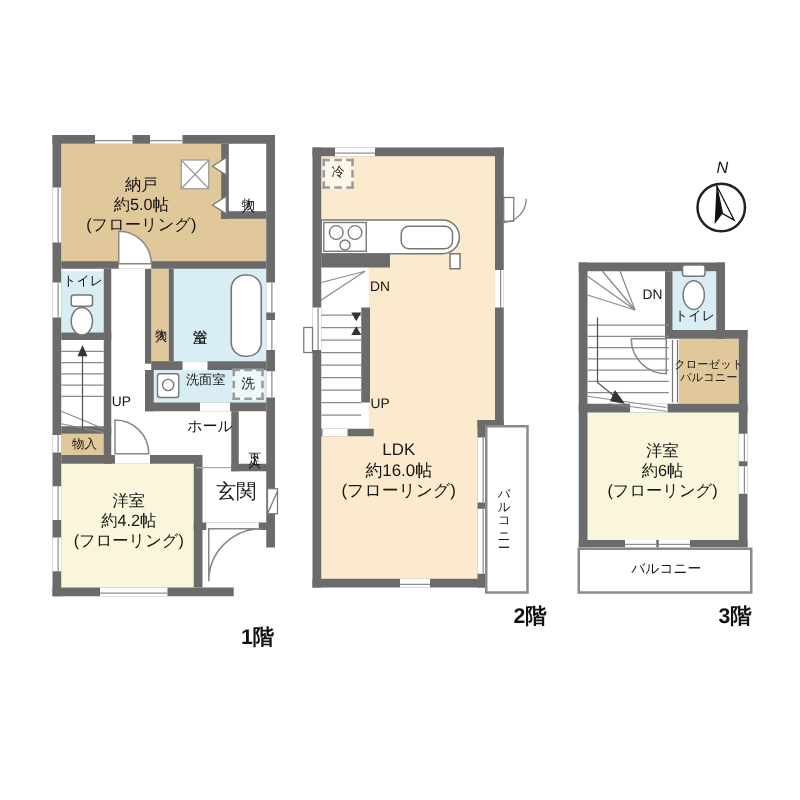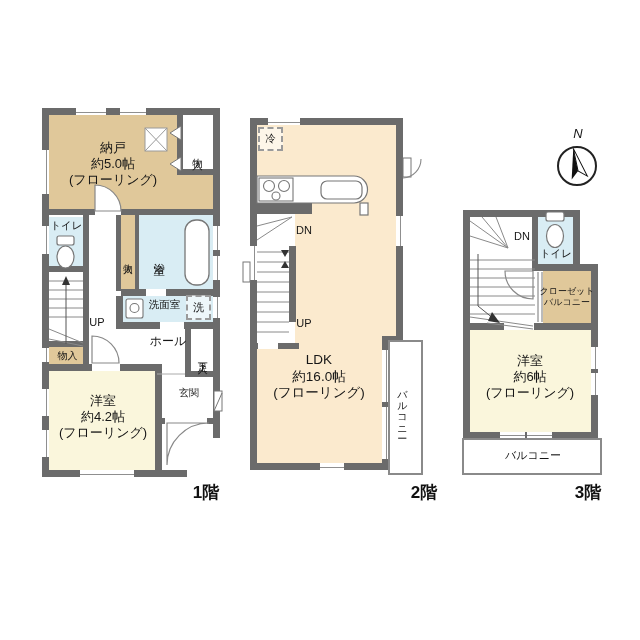--- a/index.html
+++ b/index.html
@@ -258,27 +258,27 @@
   </div>
   <div class="lbl lbl-v" style="left:189px;top:130px;width:17px;height:42px;font-size:10.5px">物入</div>
   <div class="lbl" style="left:51px;top:220px;width:31px;height:12px;font-size:10.5px">トイレ</div>
   <div class="lbl lbl-v" style="left:122px;top:240px;width:12px;height:34px;font-size:9.5px">物入</div>
   <div class="lbl lbl-v" style="left:152px;top:237px;width:14px;height:36px;font-size:11.5px">浴室</div>
   <div class="lbl" style="left:143px;top:299px;width:43px;height:12px;font-size:10.5px">洗面室</div>
   <div class="lbl" style="left:86px;top:317px;width:22px;height:12px;font-size:11px">UP</div>
   <div class="lbl" style="left:145px;top:335px;width:46px;height:13px;font-size:12px">ホール</div>
   <div class="lbl" style="left:52px;top:350px;width:31px;height:12px;font-size:10px">物入</div>
   <div class="lbl lbl-v" style="left:195px;top:333px;width:14px;height:44px;font-size:10px">下足入</div>
-  <div class="lbl" style="left:174px;top:387px;width:30px;height:13px;font-size:10px">玄関</div>
+  <div class="lbl" style="left:174px;top:387px;width:30px;height:13px;font-size:16px">玄関</div>
   <div class="lbl lbl-col" style="left:44px;top:392px;width:118px;height:50px;font-size:13px">
     <span>洋室</span>
     <span>約4.2帖</span>
     <span>(フローリング)</span>
   </div>
-  <div class="lbl floor-lbl" style="left:186px;top:483px;width:40px;height:20px">1階</div>
+  <div class="lbl floor-lbl" style="left:186px;top:500px;width:40px;height:20px">1階</div>
 
   <div class="lbl" style="left:291px;top:225px;width:26px;height:12px;font-size:11px">DN</div>
   <div class="lbl" style="left:292px;top:318px;width:24px;height:12px;font-size:11px">UP</div>
   <div class="lbl lbl-col" style="left:246px;top:350px;width:146px;height:54px;font-size:13.5px">
     <span>LDK</span>
     <span>約16.0帖</span>
     <span>(フローリング)</span>
   </div>
   <div class="lbl lbl-v" style="left:395px;top:378px;width:13px;height:60px;font-size:10px">バルコニー</div>
   <div class="lbl floor-lbl" style="left:404px;top:483px;width:40px;height:20px">2階</div>

